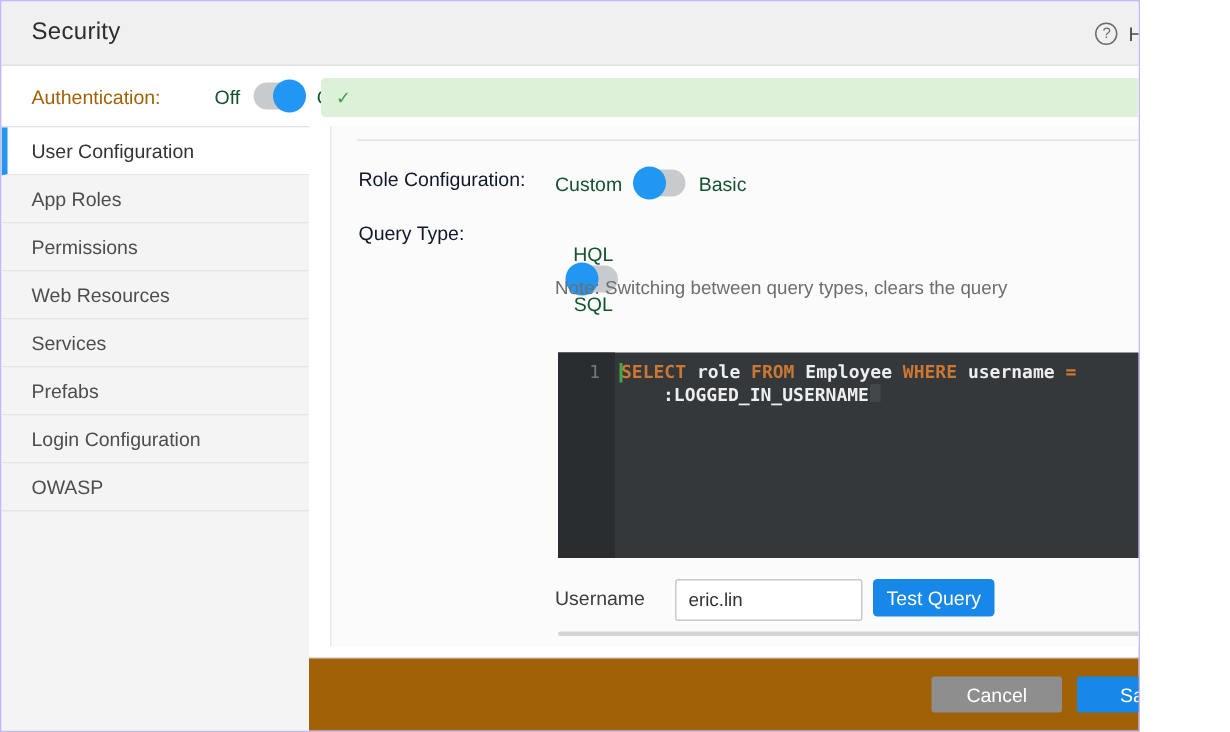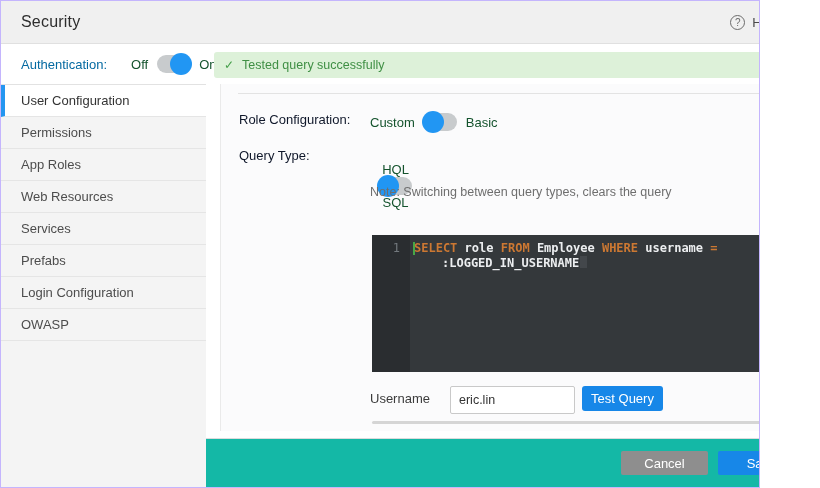--- a/index.html
+++ b/index.html
@@ -23,21 +23,21 @@
     color:#6b6b6b; font-size:10px; line-height:13px; text-align:center; cursor:pointer;
   }
   .help-label { font-size:13px; color:#4a4a4a; margin-left:7px; cursor:pointer; }
   .close-x { font-size:17px; color:#5d5d5d; margin-left:16px; cursor:pointer; line-height:15px; }
 
   
   .auth-row {
     position:absolute; left:0; top:43px; width:820px; height:40px; background:#ffffff;
     display:flex; align-items:center; padding-left:20px;
   }
-  .auth-label { font-size:13px; color:#0369a1; margin-right:24px; }
+  .auth-label { font-size:13px; color:#a16207; margin-right:36px; }
   .tg-side { font-size:13px; color:#14532d; }
   .switch { position:relative; width:33px; height:18px; border-radius:9px; background:#c8cbcd; margin:0 9px; cursor:pointer; flex:0 0 auto; }
   .switch .knob { position:absolute; top:-2px; width:22px; height:22px; border-radius:50%; background:#2196f3; }
   .switch .knob.left { left:-2px; }
   .switch .knob.right { right:-2px; }
 
   
   .banner {
     position:absolute; left:213px; top:51px; width:588px; height:26px;
     background:#ddf1d9; border-radius:3px; display:flex; align-items:center;
@@ -113,21 +113,21 @@
     background:#f3f4f6;
   }
   .vs-arrow { position:absolute; left:0; width:13px; height:12px; color:#4a4a4a; font-size:8px; text-align:center; line-height:12px; cursor:pointer; }
   .vs-arrow.up { top:1px; }
   .vs-arrow.down { bottom:1px; }
   .vs-thumb { position:absolute; left:1px; top:167px; width:11px; height:142px; background:#c3c6c9; cursor:pointer; }
 
   
   .footer-right {
     position:absolute; left:205px; top:437px; width:615px; height:51px;
-    background:#14b8a6; border-top:1px solid #dcdcdc;
+    background:#a16207; border-top:1px solid #dcdcdc;
   }
   .btn { position:absolute; top:12px; height:24px; width:87px; border:none; border-radius:2px; color:#ffffff; font-size:13px; cursor:pointer; font-family:"Liberation Sans", sans-serif; }
   .btn-cancel { left:415px; background:#8e8e8e; }
   .btn-save { left:512px; background:#1787e8; }
 </style>
 </head>
 <body>
 
 <div id="window">
 
@@ -144,28 +144,27 @@
     <span class="auth-label">Authentication:</span>
     <span class="tg-side">Off</span>
     <span class="switch">
         <span class="knob right"></span>
       </span>
     <span class="tg-side">On</span>
   </div>
 
   <div class="banner">
     <span class="banner-check">✓</span>
-    <span class="banner-text">Tested query successfully</span>
     <span class="banner-close">×</span>
   </div>
 
   <div class="sidebar">
     <div class="side-item selected">User Configuration</div>
+    <div class="side-item">App Roles</div>
     <div class="side-item">Permissions</div>
-    <div class="side-item">App Roles</div>
     <div class="side-item">Web Resources</div>
     <div class="side-item">Services</div>
     <div class="side-item">Prefabs</div>
     <div class="side-item">Login Configuration</div>
     <div class="side-item">OWASP</div>
   </div>
 
   <div class="pane">
     <div class="pane-top-divider"></div>
 

